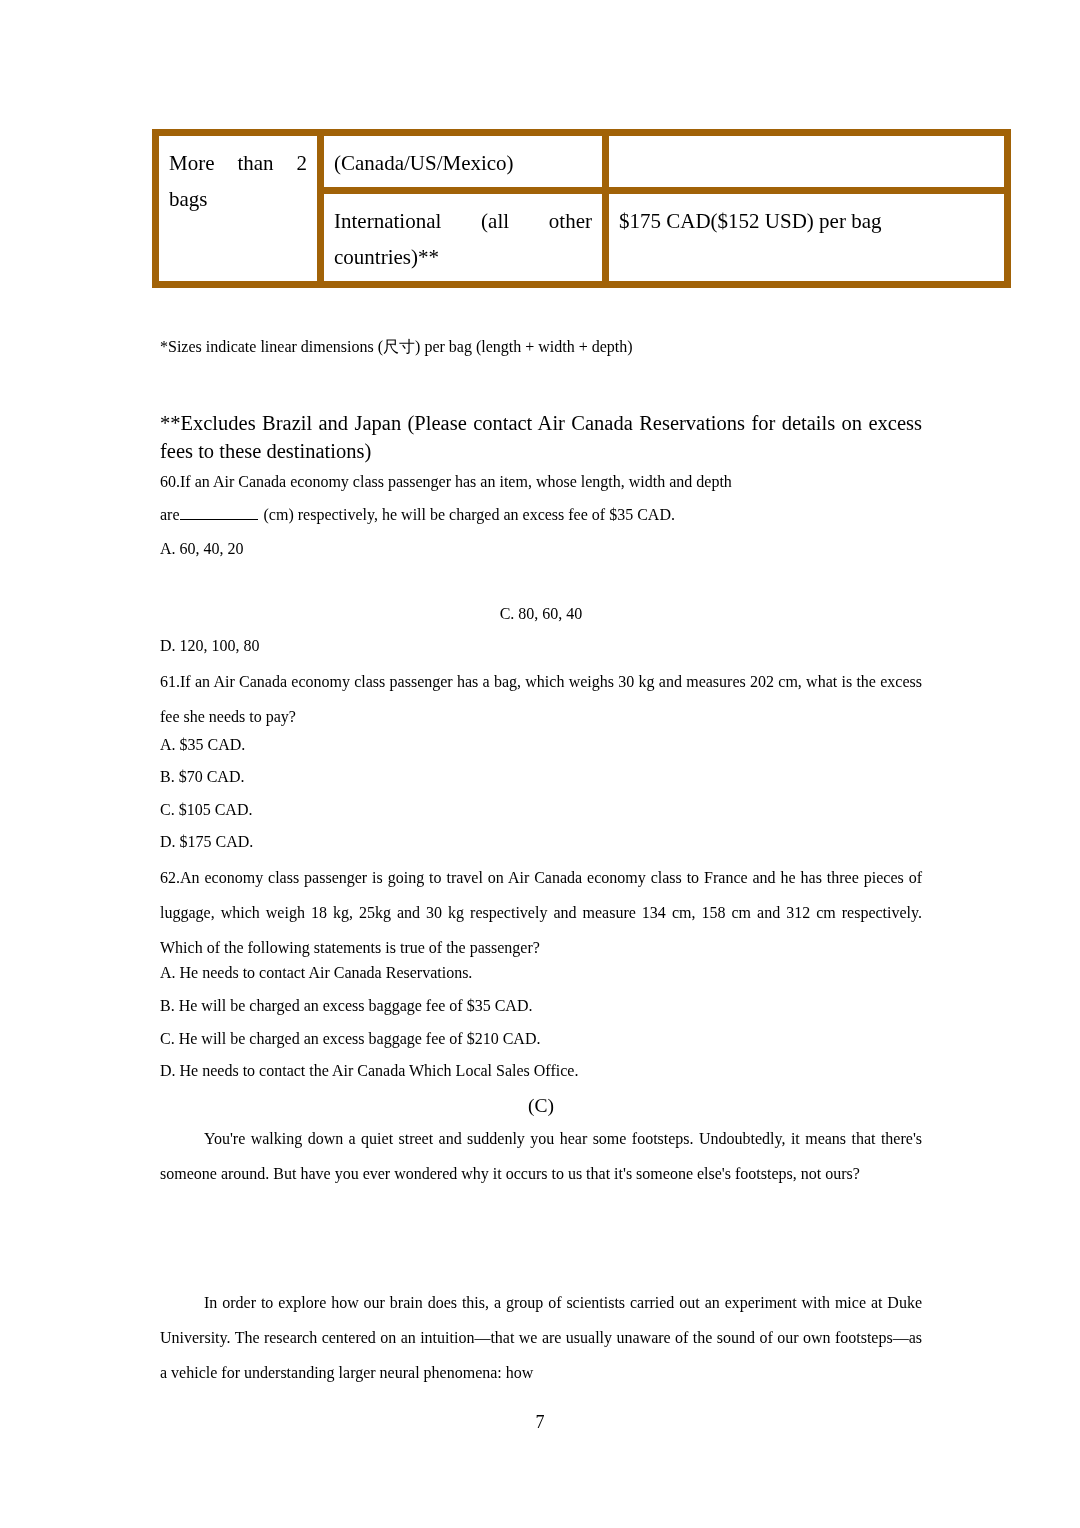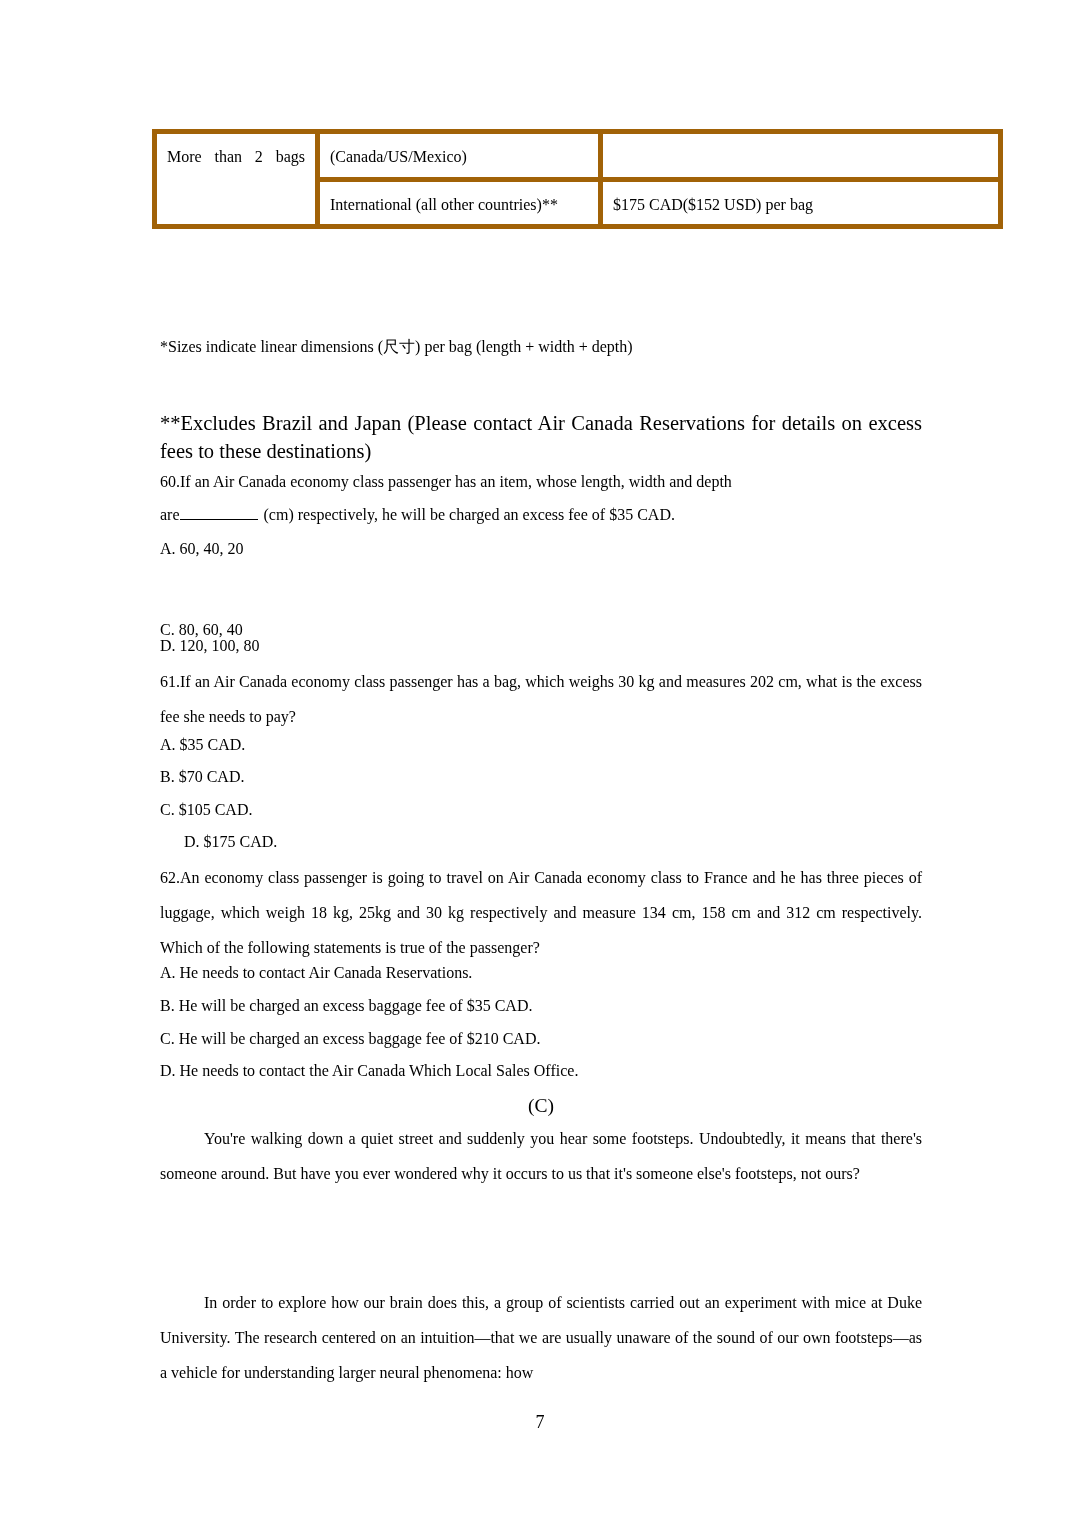--- a/index.html
+++ b/index.html
@@ -27,24 +27,24 @@
   
   .fee-table {
     position: absolute;
     left: 152px;
     top: 129px;
     width: 775px;
     border-collapse: collapse;
     table-layout: fixed;
   }
   .fee-table td {
-    border: 5px solid #a16207;
+    border: 7px solid #a16207;
     vertical-align: top;
     padding: 9px 10px 6px 10px;
-    font-size: 16px;
+    font-size: 21px;
     line-height: 1.72;
   }
   .col-a { width: 138px; }
   .col-b { width: 258px; }
   .col-c { width: 375px; }
 
   .just-cell {
     text-align: justify;
     text-align-last: justify;
   }
@@ -127,29 +127,29 @@
 
   <div class="tx bold-note" style="top:410px;">**Excludes Brazil and Japan (Please contact Air Canada Reservations for details on excess fees to these destinations)</div>
 
   <div class="tx nojust" style="top:468px;">60.If an Air Canada economy class passenger has an item, whose length, width and depth</div>
 
   <div class="tx nojust" style="top:501px;">
     <span>are</span><span class="blank-line"></span> <span>(cm) respectively, he will be charged an excess fee of $35 CAD.</span>
   </div>
 
   <div class="tx nojust" style="top:535px;">A. 60, 40, 20</div>
-  <div class="tx nojust" style="top:616px;">C. 80, 60, 40</div>
+  <div class="tx nojust" style="top:600px;text-align:center;">C. 80, 60, 40</div>
   <div class="tx nojust" style="top:632px;">D. 120, 100, 80</div>
 
   <div class="tx loose" style="top:665px;">61.If an Air Canada economy class passenger has a bag, which weighs 30 kg and measures 202 cm, what is the excess fee she needs to pay?</div>
 
   <div class="tx nojust" style="top:731px;">A. $35 CAD.</div>
   <div class="tx nojust" style="top:763px;">B. $70 CAD.</div>
   <div class="tx nojust" style="top:796px;">C. $105 CAD.</div>
-  <div class="tx nojust" style="top:828px;margin-left:24px;">D. $175 CAD.</div>
+  <div class="tx nojust" style="top:828px;">D. $175 CAD.</div>
 
   <div class="tx loose" style="top:861px;">62.An economy class passenger is going to travel on Air Canada economy class to France and he has three pieces of luggage, which weigh 18 kg, 25kg and 30 kg respectively and measure 134 cm, 158 cm and 312 cm respectively. Which of the following statements is true of the passenger?</div>
 
   <div class="tx nojust" style="top:959px;">A. He needs to contact Air Canada Reservations.</div>
   <div class="tx nojust" style="top:992px;">B. He will be charged an excess baggage fee of $35 CAD.</div>
   <div class="tx nojust" style="top:1025px;">C. He will be charged an excess baggage fee of $210 CAD.</div>
   <div class="tx nojust" style="top:1057px;">D. He needs to contact the Air Canada Which Local Sales Office.</div>
 
   <div class="center-label" style="top:1090px;">(C)</div>
 

